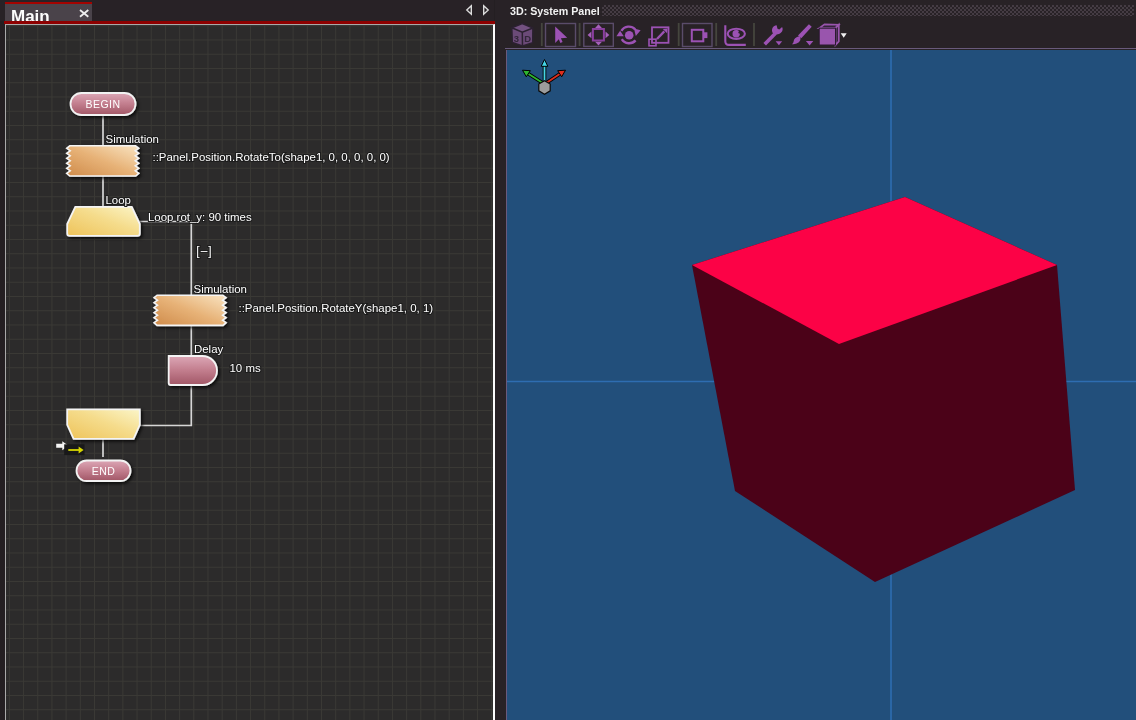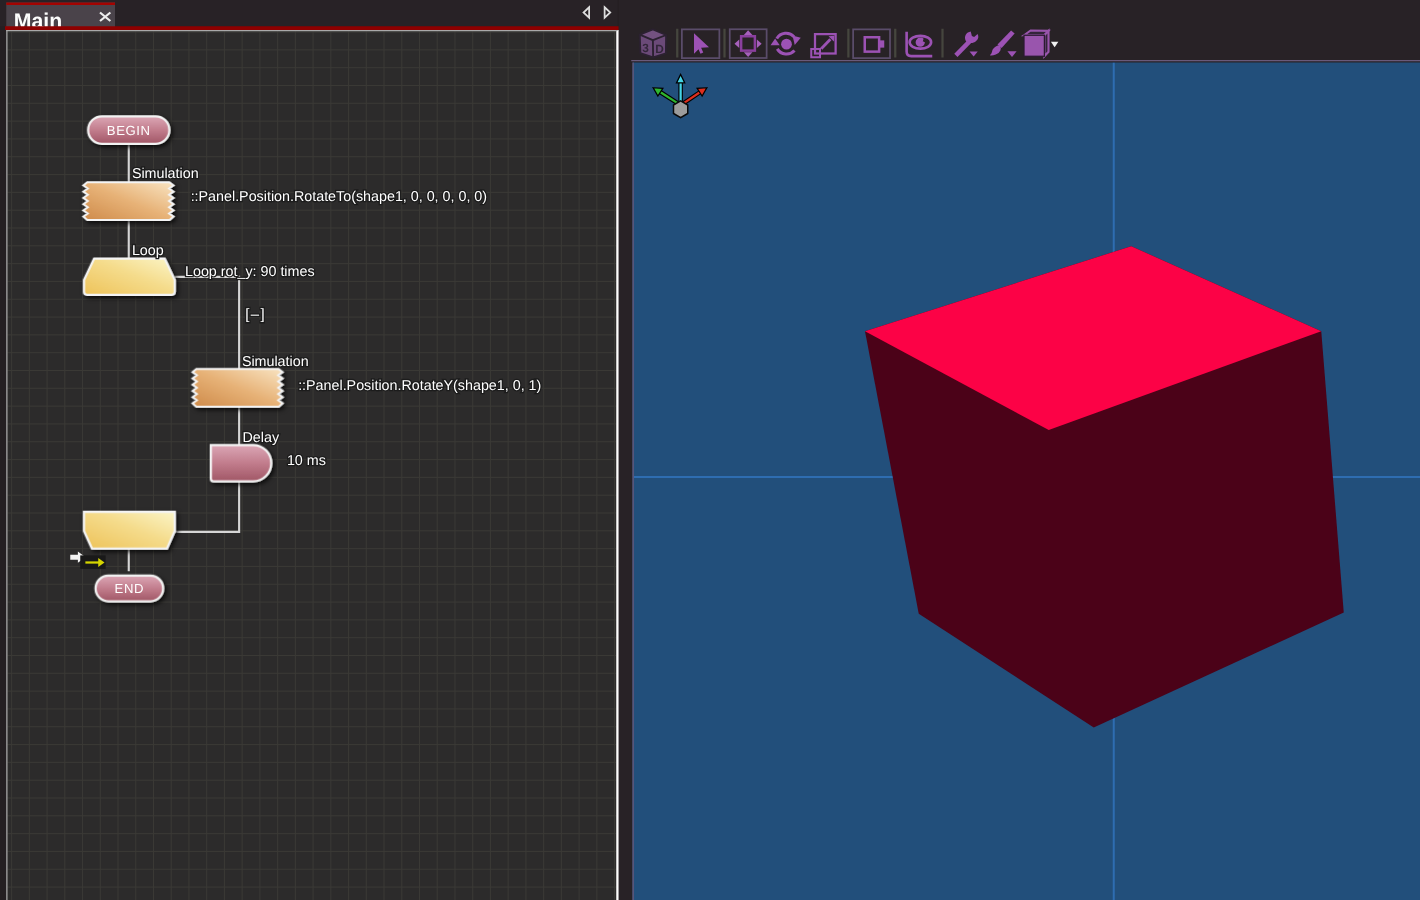--- a/index.html
+++ b/index.html
@@ -108,20 +108,24 @@
     </g>
     <g>
       <path d="M56.2 443.8 L62.3 443.8 L62.3 441.2 L68.5 445.7 L62.3 450.2 L62.3 447.7 L56.2 447.7 Z" fill="#f4f4f4"></path>
       <rect x="64.2" y="444.3" width="20.3" height="10.8" fill="#191919"></rect>
       <path d="M68.3 450 L79.8 450" stroke="#d6d600" stroke-width="1.8" fill="none"></path>
       <path d="M78.6 446.4 L83.6 450 L78.6 453.6 Z" fill="#d6d600"></path>
     </g>
   </svg>
 
   <div id="rpanel">
+    <div id="rtitle">
+      <span class="lbl">3D: System Panel</span>
+      <span class="pat"></span>
+    </div>
     <div id="toolbar">
       <svg width="641" height="29" style="position:absolute;left:0;top:0">
 
         <g transform="translate(-495,-20)">
 
           <g stroke="#45463e" stroke-width="1.8">
             <path d="M541.8 23 L541.8 46"></path>
             <path d="M579.6 23 L579.6 46"></path>
             <path d="M678.7 23 L678.7 46"></path>
             <path d="M716.2 23 L716.2 46"></path>

